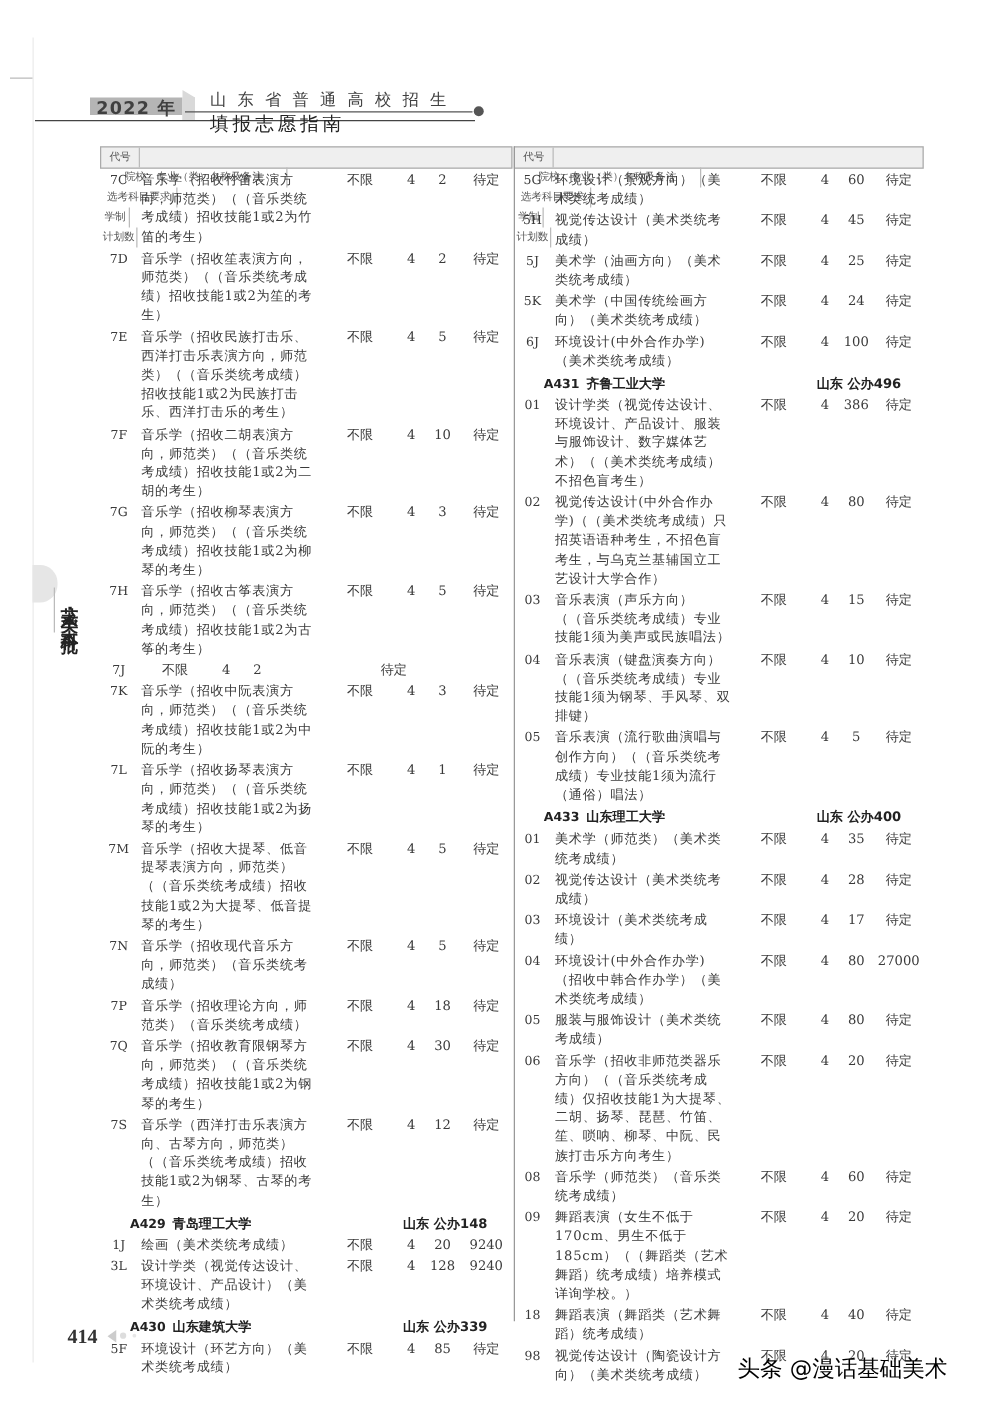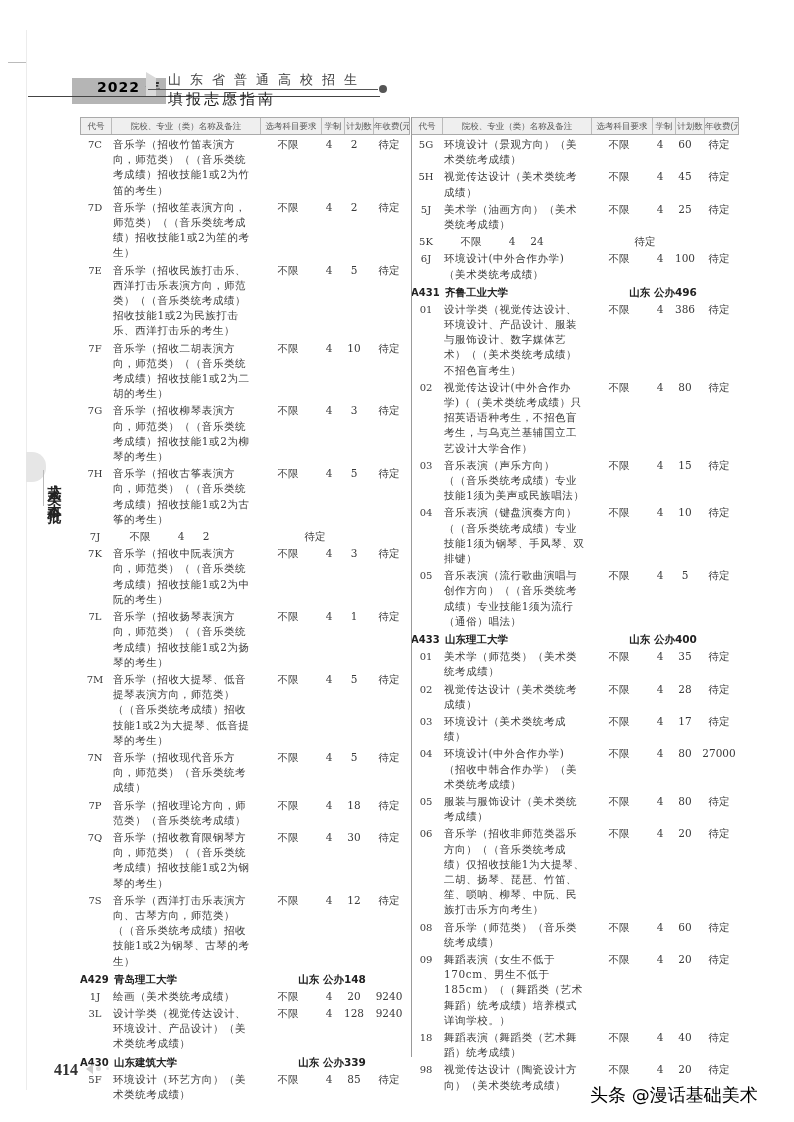--- a/index.html
+++ b/index.html
@@ -7,48 +7,48 @@
     width: 794px; height: 1122px; background: #ffffff; position: relative; overflow: hidden;
     font-family: "DejaVu Serif", "Liberation Serif", serif; color: #333;
   }
   .page-edge { position: absolute; left: 26px; top: 30px; width: 1px; height: 1060px; background: #ececec; }
   .top-tick { position: absolute; left: 8px; top: 62px; width: 18px; height: 1px; background: #bbb; }
   
   .hdr-line { position: absolute; left: 28px; top: 96px; width: 352px; height: 1px; background: #444; }
   .hdr-line2 { position: absolute; left: 148px; top: 89px; width: 230px; height: 1px; background: #555; }
   .hdr-dot { position: absolute; left: 379px; top: 85px; width: 8px; height: 8px; border-radius: 50%; background: #555; }
   .year-ribbon {
-    position: absolute; left: 72px; top: 78px; width: 74px; height: 26px; background: #b5b5b5;
-    color: #000000; font-family: "DejaVu Sans", sans-serif; font-weight: bold; font-size: 14px;
-    line-height: 18px; text-align: center; letter-spacing: 1px; padding-left: 20px;
+    position: absolute; left: 72px; top: 78px; width: 74px; height: 14px; background: #b5b5b5;
+    color: #404040; font-family: "DejaVu Sans", sans-serif; font-weight: bold; font-size: 14px;
+    line-height: 18px; text-align: center; letter-spacing: 1px;
   }
   .ribbon-fold { position: absolute; left: 146px; top: 72px; width: 0; height: 0;
     border-left: 10px solid #d9d9d9; border-top: 6px solid transparent; border-bottom: 18px solid #d9d9d9; }
   .hdr-sub { position: absolute; left: 168px; top: 71px; font-size: 13px; letter-spacing: 9px; color: #404040; font-family: "DejaVu Sans", sans-serif; }
   .hdr-main { position: absolute; left: 168px; top: 90px; font-size: 15px; font-weight: normal; letter-spacing: 3px; color: #222; font-family: "DejaVu Sans", sans-serif; }
   
   .col { position: absolute; top: 117px; }
   .col-left { left: 80px; width: 330px; }
   .col-right { left: 411px; width: 328px; }
   .col-right .vrule { position: absolute; left: 0; top: 0; width: 1px; height: 940px; background: #999; }
   .thead { display: flex; height: 16px; background: #efefef; border: 1px solid #aaa;
-    font-size: 8.5px; font-family: Liberation Sans, sans-serif; color: #555; line-height: 16px; }
+    font-size: 8.5px; font-family: Liberation Mono, monospace; color: #555; line-height: 16px; flex-direction: column; }
   .thead > div { border-right: 1px solid #bbb; text-align: center; overflow: hidden; white-space: nowrap; }
   .thead > div:last-child { border-right: none; }
   .c-code { width: 30px; flex: none; }
   .c-name { width: 148px; flex: none; }
   .c-req { width: 60px; flex: none; }
   .c-yrs { width: 22px; flex: none; }
   .c-plan { width: 28px; flex: none; }
   .c-fee { flex: 1; }
   .row { display: flex; font-size: 10.5px; line-height: 15.2px; color: #3a3a3a; margin-top: 2px; }
   .row .c-code { text-align: center; font-size: 10px; }
   .row .c-name { padding-left: 3px; padding-right: 4px; letter-spacing: 0.6px; box-sizing: border-box; }
   .row .c-req, .row .c-yrs, .row .c-plan, .row .c-fee { text-align: center; }
-  .inst { display: flex; font-size: 10.5px; font-weight: bold; font-family: "DejaVu Sans", sans-serif; color: #222; margin-top: 3px; line-height: 15px; }
+  .inst { display: flex; font-size: 10.5px; font-weight: bold; font-family: "DejaVu Sans", sans-serif; color: #222; margin-top: 3px; line-height: 15px; margin-left: 24px; }
   .inst .c-code { text-align: left; font-size: 10px; padding-left: 0; }
   .inst .c-name { padding-left: 4px; }
   .inst .c-req { width: 82px; text-align: right; }
   .inst .c-plan { text-align: left; }
   
   .side-blob { position: absolute; left: 26px; top: 452px; width: 20px; height: 30px; background: #e6e6e6; border-radius: 0 14px 14px 0; }
   .side-tab { position: absolute; left: 43px; top: 470px; width: 20px; padding: 5px 0; border-left: 1px solid #bbb;
     font-family: "DejaVu Sans", sans-serif; font-weight: bold; font-size: 14px; color: #222; writing-mode: vertical-rl; letter-spacing: 3px; }
   
   .page-num { position: absolute; left: 54px; top: 1061px; font-family: Liberation Serif, serif; font-size: 16px; font-weight: bold; color: #333; }
@@ -266,20 +266,21 @@
       <div class="row">
         <div class="c-code">5J</div>
         <div class="c-name">美术学（油画方向）（美术类统考成绩）</div>
         <div class="c-req">不限</div>
         <div class="c-yrs">4</div>
         <div class="c-plan">25</div>
         <div class="c-fee">待定</div>
       </div>
       <div class="row">
         <div class="c-code">5K</div>
+        <div class="c-name">美术学（中国传统绘画方向）（美术类统考成绩）</div>
         <div class="c-req">不限</div>
         <div class="c-yrs">4</div>
         <div class="c-plan">24</div>
         <div class="c-fee">待定</div>
       </div>
       <div class="row">
         <div class="c-code">6J</div>
         <div class="c-name">环境设计(中外合作办学)（美术类统考成绩）</div>
         <div class="c-req">不限</div>
         <div class="c-yrs">4</div>

